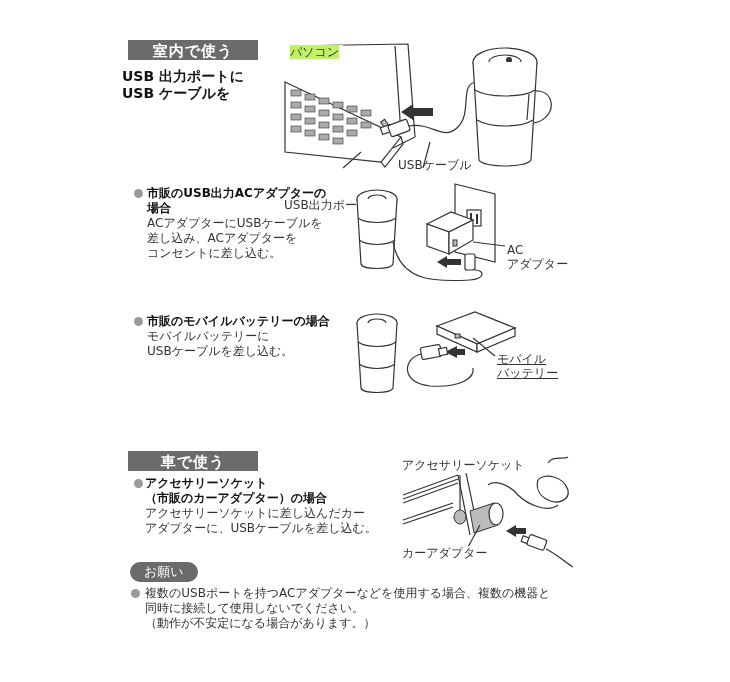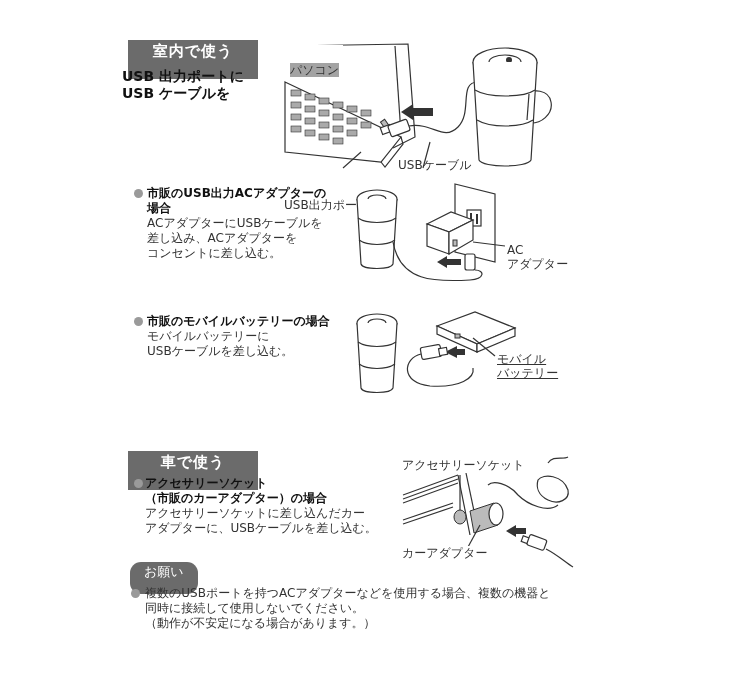--- a/index.html
+++ b/index.html
@@ -1,22 +1,22 @@
 <!DOCTYPE html>
 <html><head>
 <meta charset="utf-8">
 <style>
   html, body { margin: 0; padding: 0; background: #ffffff; }
   body { width: 730px; height: 682px; position: relative; overflow: hidden;
          font-family: "DejaVu Sans", "Liberation Sans", sans-serif; color: #222; }
   .abs { position: absolute; }
   .label-block { background: #6b6b6b; color: #fff; font-weight: bold; font-size: 15px;
-                 text-align: center; line-height: 22px; height: 39px; letter-spacing: 1px; }
+                 text-align: center; line-height: 22px; height: 20px; letter-spacing: 1px; }
   .pill { background: #6b6b6b; color: #fff; font-size: 13px; border-radius: 11px;
-          height: 32px; line-height: 20px; padding: 0 14px; }
+          height: 20px; line-height: 20px; padding: 0 14px; }
   .bold-text { font-weight: bold; font-size: 14px; line-height: 17px; color: #111; }
   .bullet { width: 9px; height: 9px; border-radius: 50%; background: #9a9a9a; }
   .heading { font-weight: bold; font-size: 12px; line-height: 15px; color: #111; }
   .body-text { font-size: 12px; line-height: 15px; color: #333; }
   .caption { font-size: 12px; line-height: 14px; color: #333; white-space: nowrap; }
   svg { position: absolute; overflow: visible; }
   svg .ln { fill: none; stroke: #333; stroke-width: 1.2; }
   svg .fl { fill: #fff; stroke: #333; stroke-width: 1.2; }
   svg .gr { fill: #bbb; stroke: #333; stroke-width: 1; }
   svg .dk { fill: #333; stroke: none; }
@@ -78,21 +78,21 @@
   <circle class="dk" cx="226" cy="18" r="3"></circle>
   <path class="fl" d="M190,20 L196,118 C200,126 244,126 248,118 L254,20"></path>
   <path class="ln" d="M192,48 C205,56 240,56 252,48"></path>
   <path class="ln" d="M194,78 C207,86 238,86 250,78"></path>
   <path class="ln" d="M246,52 L244,78"></path>
 
   <path class="ln" d="M78,110 L60,126" stroke-width="0.8"></path>
   <path class="ln" d="M147,100 L140,126" stroke-width="0.8"></path>
 </svg>
 
-<div class="abs caption" style="left:290px;top:63px;background:#a3a3a3;">パソコン</div>
+<div class="abs caption" style="left:290px;top:45px;background:#bef264;">パソコン</div>
 <div class="abs caption" style="left:284px;top:158px;margin-top:40px;">USB出力ポート</div>
 <div class="abs caption" style="left:398px;top:158px;text-align:center;">USBケーブル</div>
 
 <div class="abs bullet" style="left:134px;top:189px;"></div>
 <div class="abs" style="left:147px;top:186px;">
   <div class="heading">市販のUSB出力ACアダプターの</div>
   <div class="heading">場合</div>
   <div class="body-text">ACアダプターにUSBケーブルを</div>
   <div class="body-text">差し込み、ACアダプターを</div>
   <div class="body-text">コンセントに差し込む。</div>

